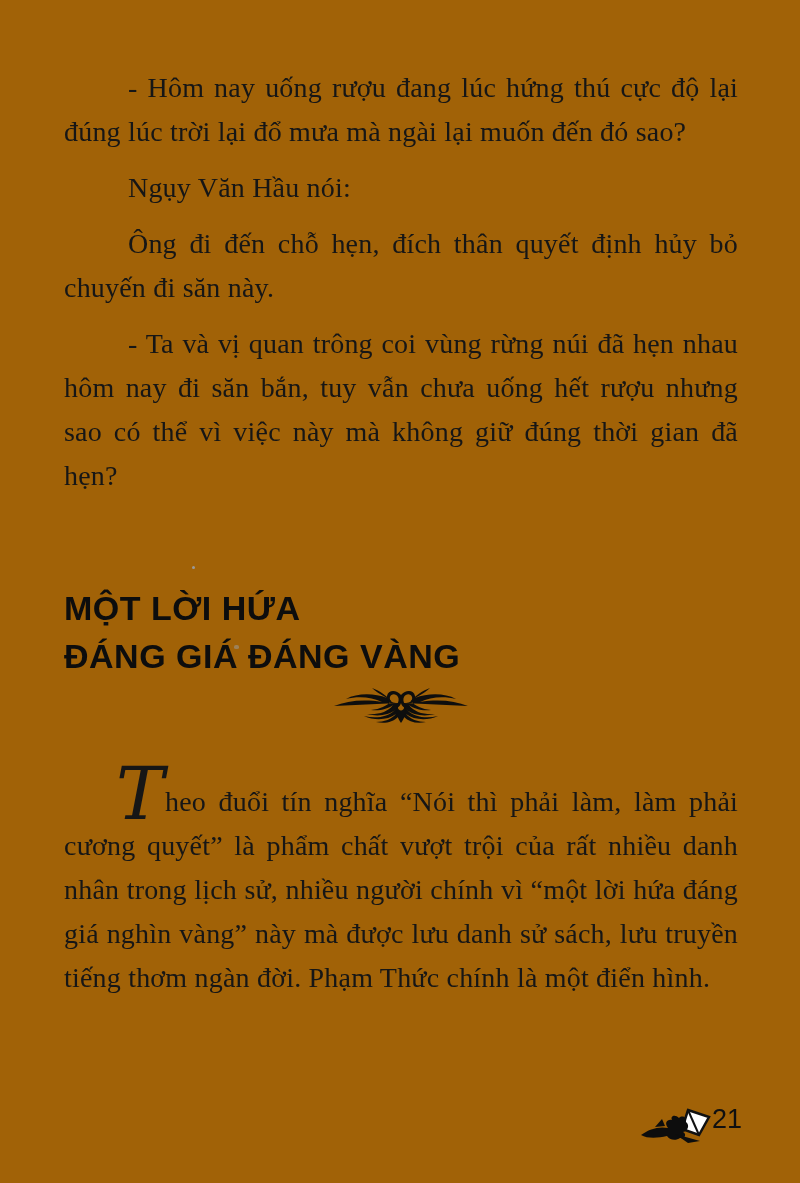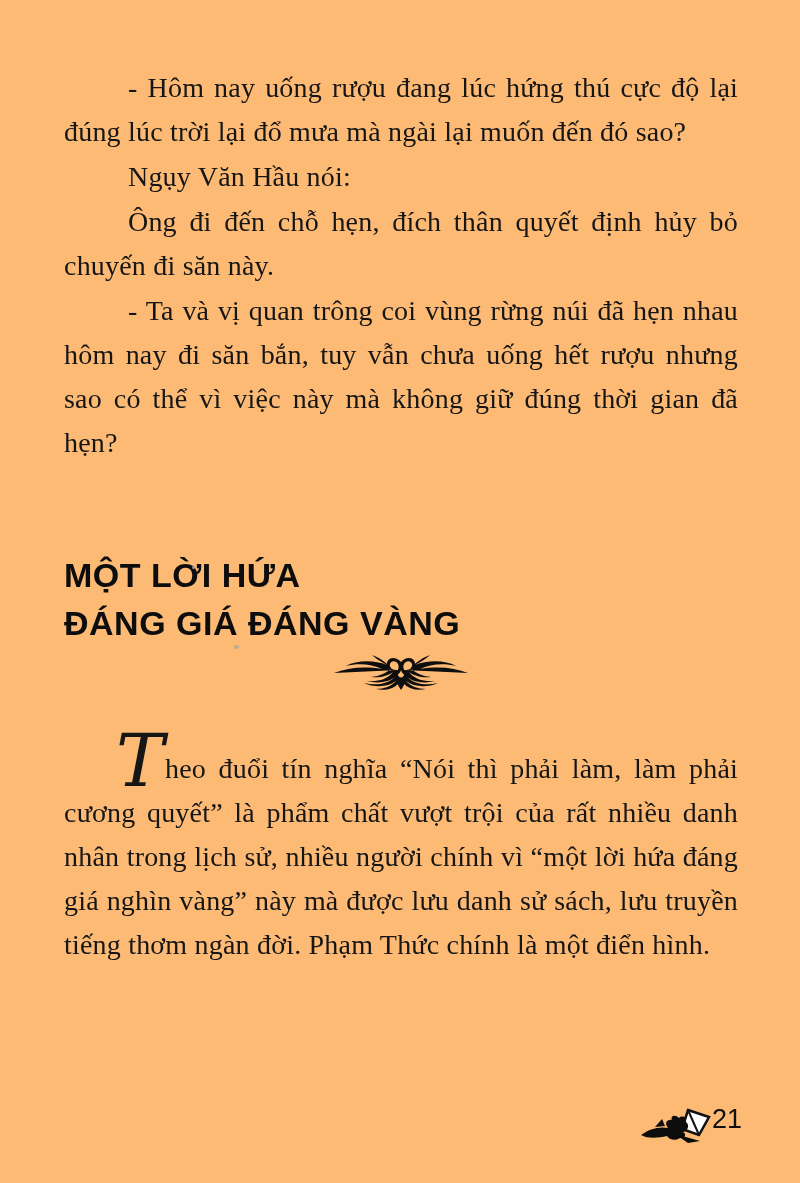--- a/index.html
+++ b/index.html
@@ -1,35 +1,35 @@
 <!DOCTYPE html>
 <html><head>
 <meta charset="utf-8">
 <style>
   html,body{margin:0;padding:0;background:#e8e8e8;}
   .page{
     position:relative;
     width:800px;height:1183px;
     margin:0 auto;
-    background:#fdba74;
+    background:#a16207;
     color:#161616;
     overflow:hidden;
     font-family:"Liberation Serif", serif;
   }
   .content{
     position:absolute;
     left:64px;right:62px;top:66px;
     text-align:justify;
     font-size:28px;
     line-height:44px;
     letter-spacing:0.2px;
   }
   p{margin:0;}
   .indent{text-indent:64px;}
-  .par-gap{margin-top:1px;}
+  .par-gap{margin-top:12px;}
   .chapter{
     margin-top:86px;
     text-align:left;
     font-family:"Liberation Sans", sans-serif;
     font-weight:bold;
     font-size:34px;
     line-height:48px;
     letter-spacing:0.5px;
     color:#0d0d0d;
     text-indent:0;

